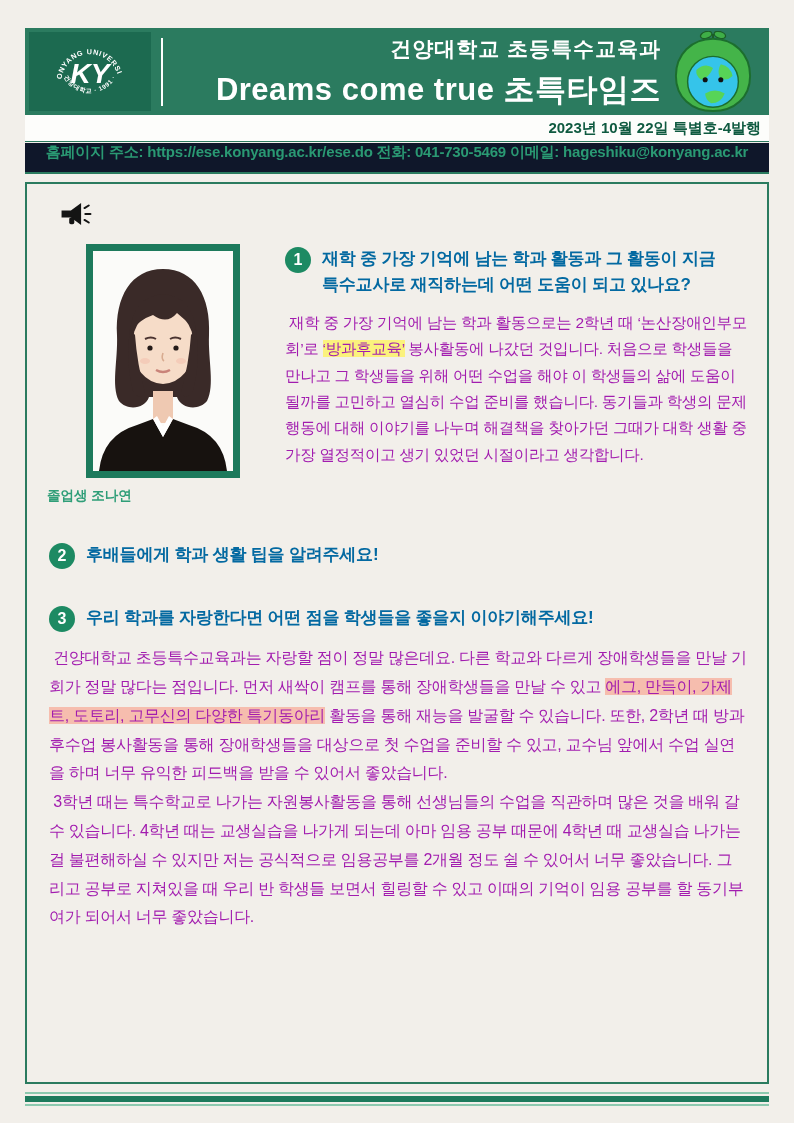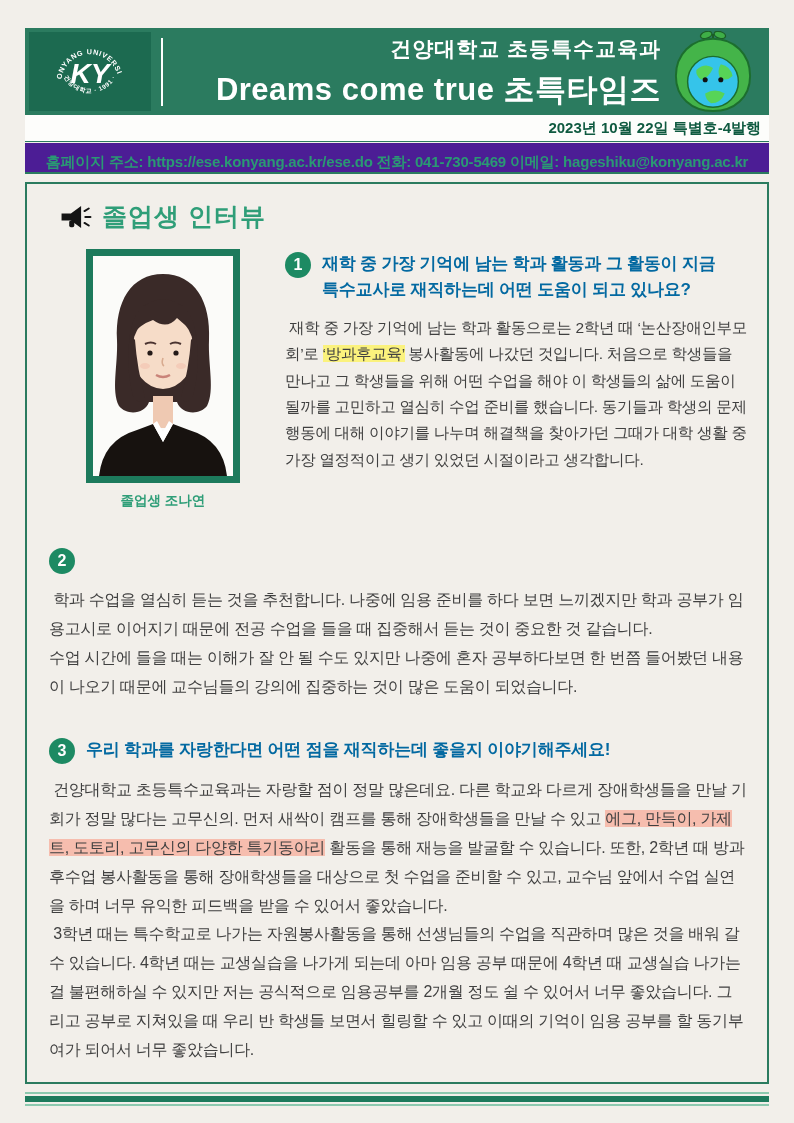--- a/index.html
+++ b/index.html
@@ -30,56 +30,56 @@
 
   
   .date-row {
     position:absolute; left:25px; right:25px; top:115px; height:27px;
     background:#fdfdfb; border-bottom:1px solid #2b7b5f;
     display:flex; align-items:center; justify-content:flex-end;
     padding-right:8px; color:#0f5a40; font-weight:bold; font-size:15px;
   }
   .contact-row {
     position:absolute; left:25px; right:25px; top:143px; height:31px;
-    background:#4c1d95; border-bottom:2px solid #2b7b5f;
-    display:flex; align-items:flex-end; justify-content:center;
+    background:#0f172a; border-bottom:2px solid #2b7b5f;
+    display:flex; align-items:flex-start; justify-content:center;
     color:#27997326; font-size:15px;
   }
   .contact-row span { color:#2a9973; font-weight:bold; letter-spacing:-0.2px; }
 
   
   .content-box {
     position:absolute; left:25px; right:25px; top:182px; height:902px;
     border:2px solid #2b7b5f; padding:16px 20px 0 20px;
   }
   .section-header { display:flex; align-items:center; gap:9px; margin-left:12px; }
   .section-header svg { width:34px; height:28px; }
   .section-title { font-size:25px; font-weight:bold; color:#2f9e78; letter-spacing:1px; }
 
   .interview-top { display:flex; margin-top:14px; }
-  .photo-col { width:232px; flex-shrink:0; text-align:center; }
+  .photo-col { width:232px; flex-shrink:0; }
   .photo-frame {
     width:154px; height:234px; border:7px solid #1d7a5c;
     margin:2px auto 0 auto; background:#ffffff; overflow:hidden;
   }
   .photo-frame svg { width:140px; height:220px; display:block; }
   .caption { margin-top:8px; color:#2f9e78; font-weight:bold; font-size:13.5px; line-height:1.5; }
 
   .q1-col { flex:1; padding-left:6px; padding-top:4px; }
 
   .question { display:flex; gap:11px; align-items:flex-start; }
   .qnum {
     width:26px; height:26px; border-radius:50%; background:#1d8a63; color:#ffffff;
     font-weight:bold; font-size:16px; display:flex; align-items:center; justify-content:center;
     flex-shrink:0; margin-top:1px;
   }
   .qtext { font-size:17px; font-weight:bold; color:#0369a1; line-height:1.5; white-space:pre-line; letter-spacing:-0.2px; }
 
   .answer {
-    margin-top:13px; font-size:16px; line-height:1.75; color:#404040;
+    margin-top:13px; font-size:16px; line-height:1.75; color:#a21caf;
     white-space:pre-wrap; font-weight:500; letter-spacing:-0.3px;
   }
   .q1-col .answer { font-size:15.5px; line-height:1.7; }
 
   .qa-block { margin-top:36px; margin-left:2px; }
   .qa-block .answer { margin-top:12px; line-height:1.8; }
 
   .hl-yellow { background:#fbf27d; }
   .hl-pink { background:#f6bdae; }
 
@@ -145,21 +145,20 @@
   <div class="content-box">
 
     <div class="section-header">
       <svg viewBox="0 0 40 30">
         <path d="M3 11 L14 11 L26 2 L26 28 L14 19 L3 19 Z" fill="#141414"></path>
         <rect x="12" y="19" width="6" height="8" rx="2" fill="#141414"></rect>
         <path d="M30 8 L35 5" stroke="#141414" stroke-width="2.4" stroke-linecap="round"></path>
         <path d="M31 15 L37 15" stroke="#141414" stroke-width="2.4" stroke-linecap="round"></path>
         <path d="M30 22 L35 25" stroke="#141414" stroke-width="2.4" stroke-linecap="round"></path>
       </svg>
-      <span class="section-title">졸업생 인터뷰</span>
     </div>
 
     <div class="interview-top">
 
       <div class="photo-col">
         <div class="photo-frame">
           <svg viewBox="0 0 140 220">
             <rect width="140" height="220" fill="#fbfbf9"></rect>
 
             <path d="M70 18 C38 18 22 46 24 84 C25 110 18 134 26 150 C34 160 52 158 56 146 L84 146 C88 158 106 160 114 150 C122 134 115 110 116 84 C118 46 102 18 70 18 Z" fill="#3a2a28"></path>
@@ -198,31 +197,30 @@
           <span class="qtext">재학 중 가장 기억에 남는 학과 활동과 그 활동이 지금
 특수교사로 재직하는데 어떤 도움이 되고 있나요?</span>
         </div>
         <div class="answer"><span> 재학 중 가장 기억에 남는 학과 활동으로는 2학년 때 ‘논산장애인부모회’로 </span><span class="hl-yellow">‘방과후교육’</span><span> 봉사활동에 나갔던 것입니다. 처음으로 학생들을 만나고 그 학생들을 위해 어떤 수업을 해야 이 학생들의 삶에 도움이 될까를 고민하고 열심히 수업 준비를 했습니다. 동기들과 학생의 문제 행동에 대해 이야기를 나누며 해결책을 찾아가던 그때가 대학 생활 중 가장 열정적이고 생기 있었던 시절이라고 생각합니다.</span></div>
       </div>
     </div>
 
     <div class="qa-block">
       <div class="question">
         <span class="qnum">2</span>
-      </div>
-      <div class="answer"><span> 학과 수업을 열심히 듣는 것을 추천합니다. 나중에 임용 준비를 하다 보면 느끼겠지만 학과 공부가 임용고시로 이어지기 때문에 전공 수업을 들을 때 집중해서 듣는 것이 중요한 것 같습니다.
-수업 시간에 들을 때는 이해가 잘 안 될 수도 있지만 나중에 혼자 공부하다보면 한 번쯤 들어봤던 내용이 나오기 때문에 교수님들의 강의에 집중하는 것이 많은 도움이 되었습니다.</span></div>
+        <span class="qtext">후배들에게 학과 생활 팁을 알려주세요!</span>
+      </div>
     </div>
 
     <div class="qa-block">
       <div class="question">
         <span class="qnum">3</span>
-        <span class="qtext">우리 학과를 자랑한다면 어떤 점을 재직하는데 좋을지 이야기해주세요!</span>
-      </div>
-      <div class="answer"><span> 건양대학교 초등특수교육과는 자랑할 점이 정말 많은데요. 다른 학교와 다르게 장애학생들을 만날 기회가 정말 많다는 고무신의. 먼저 새싹이 캠프를 통해 장애학생들을 만날 수 있고 </span><span class="hl-pink">에그, 만득이, 가제트, 도토리, 고무신의 다양한 특기동아리</span><span> 활동을 통해 재능을 발굴할 수 있습니다. 또한, 2학년 때 방과후수업 봉사활동을 통해 장애학생들을 대상으로 첫 수업을 준비할 수 있고, 교수님 앞에서 수업 실연을 하며 너무 유익한 피드백을 받을 수 있어서 좋았습니다.
+        <span class="qtext">우리 학과를 자랑한다면 어떤 점을 학생들을 좋을지 이야기해주세요!</span>
+      </div>
+      <div class="answer"><span> 건양대학교 초등특수교육과는 자랑할 점이 정말 많은데요. 다른 학교와 다르게 장애학생들을 만날 기회가 정말 많다는 점입니다. 먼저 새싹이 캠프를 통해 장애학생들을 만날 수 있고 </span><span class="hl-pink">에그, 만득이, 가제트, 도토리, 고무신의 다양한 특기동아리</span><span> 활동을 통해 재능을 발굴할 수 있습니다. 또한, 2학년 때 방과후수업 봉사활동을 통해 장애학생들을 대상으로 첫 수업을 준비할 수 있고, 교수님 앞에서 수업 실연을 하며 너무 유익한 피드백을 받을 수 있어서 좋았습니다.
  3학년 때는 특수학교로 나가는 자원봉사활동을 통해 선생님들의 수업을 직관하며 많은 것을 배워 갈 수 있습니다. 4학년 때는 교생실습을 나가게 되는데 아마 임용 공부 때문에 4학년 때 교생실습 나가는걸 불편해하실 수 있지만 저는 공식적으로 임용공부를 2개월 정도 쉴 수 있어서 너무 좋았습니다. 그리고 공부로 지쳐있을 때 우리 반 학생들 보면서 힐링할 수 있고 이때의 기억이 임용 공부를 할 동기부여가 되어서 너무 좋았습니다.</span></div>
     </div>
 
   </div>
 
   <div class="bottom-bar">
     <div class="thin"></div>
     <div class="thick"></div>
     <div class="thin"></div>
   </div>

